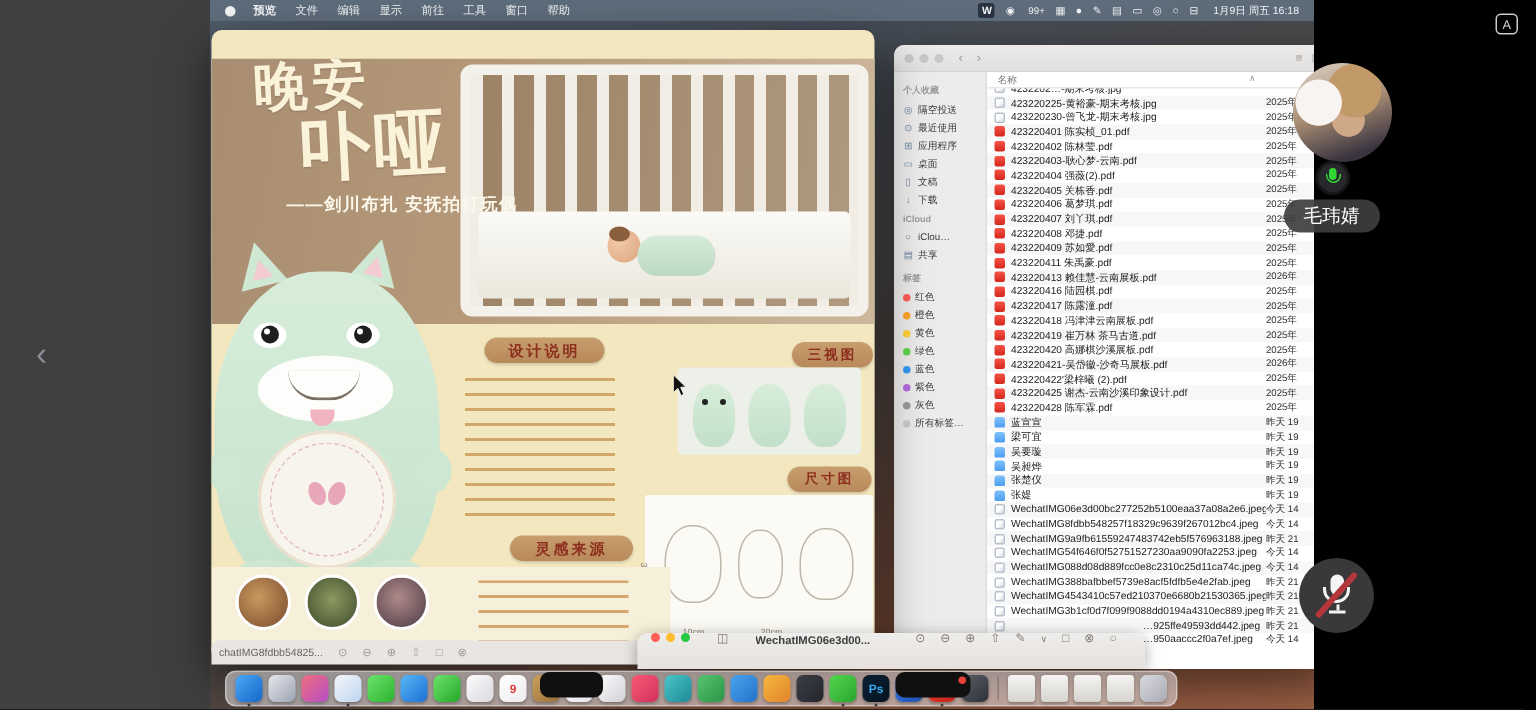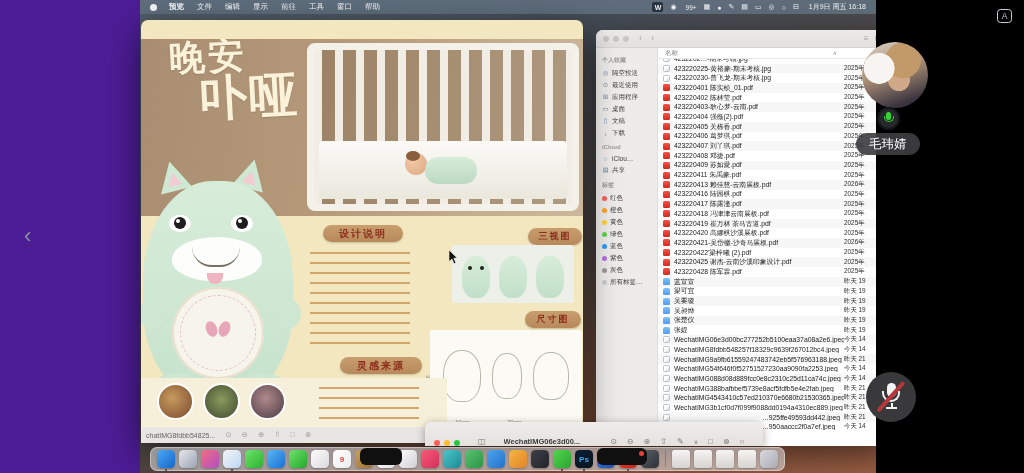--- a/index.html
+++ b/index.html
@@ -1,18 +1,18 @@
 <!DOCTYPE html>
 <html><head>
 <meta charset="utf-8">
 <style>
 *{box-sizing:border-box;margin:0;padding:0}
 html,body{background:#000}
 body{font-family:"Liberation Sans","DejaVu Sans",sans-serif}
-#stage{position:relative;width:1024px;height:473px;background:#4c1d95;overflow:hidden}
+#stage{position:relative;width:1024px;height:473px;background:#404040;overflow:hidden}
 
 
 .screen{position:absolute;left:140px;top:0;width:736px;height:473px;
 background:linear-gradient(155deg,#505d6b 0%,#454c56 28%,#4c4542 55%,#7c4c38 78%,#9a5f44 100%)}
 
 
 .menubar{position:absolute;left:140px;top:0;width:736px;height:14px;background:rgba(96,110,125,.94);
 display:flex;align-items:center;padding:0 10px;color:#f2f4f6;font-size:7.5px;z-index:5}
 .apple{width:7px;height:7px;background:#f2f4f6;border-radius:50% 50% 45% 45%;margin-right:12px;flex:none}
 .menus{display:flex;align-items:center}
@@ -127,21 +127,21 @@
 .bcirc{position:absolute;top:5px;width:37px;height:37px;border-radius:50%;border:2px solid #fff}
 #bc1{left:16px;background:radial-gradient(circle at 40% 40%,#c79a5e,#7a4a2e)}
 #bc2{left:62px;background:radial-gradient(circle at 50% 45%,#8a9a5e,#3f4a2e)}
 #bc3{left:108px;background:radial-gradient(circle at 45% 40%,#b08a8a,#4a3a44)}
 
 
 .bar2{position:absolute;left:141px;top:427px;width:287px;height:16px;background:#e8e5e2;border-radius:5px 5px 0 0;
 display:flex;align-items:center;padding:0 5px;font-size:7px;color:#666;z-index:20;gap:10px}
 .bar2 .gi{font-size:7.5px}
 .bar3{position:absolute;left:425px;top:422px;width:338px;height:24px;background:linear-gradient(#efedeb,#e4e1de);
-border-radius:7px 7px 0 0;display:flex;align-items:flex-end;padding:0 9px;gap:18px;box-shadow:0 2px 10px rgba(0,0,0,.35);z-index:25}
+border-radius:7px 7px 0 0;display:flex;align-items:flex-start;padding:0 9px;gap:18px;box-shadow:0 2px 10px rgba(0,0,0,.35);z-index:25}
 .bar3 .p-title{color:#3e3e3e;font-weight:700;max-width:96px}
 .bar3 .gi{color:#7d7a76}
 
 
 .dock{position:absolute;left:150px;top:447px;height:24px;display:flex;align-items:center;gap:4px;padding:0 6px;
 background:rgba(245,245,250,.5);border:0.5px solid rgba(255,255,255,.4);border-radius:7px;z-index:30}
 .dicon{width:18px;height:18px;border-radius:4.5px;flex:none;display:flex;align-items:center;justify-content:center;
 font-size:8px;font-weight:700;position:relative;box-shadow:0 1px 2px rgba(0,0,0,.25);color:#fff}
 .dicon.running::after{content:"";position:absolute;bottom:-3px;left:7.5px;width:2.5px;height:2.5px;border-radius:50%;background:#3a3a3a}
 .dicon.thumb{border-radius:2.5px;background:linear-gradient(#f5f4f2,#d6d4d0)}
@@ -507,20 +507,21 @@
     <div class="poster">
       <div class="photoband">
         <div class="crib">
           <div class="mattress">
             <div class="baby-head"></div>
             <div class="baby-body"></div>
           </div>
         </div>
         <div class="ptitle1">晚安</div>
         <div class="ptitle2">卟哑</div>
+        <div class="psub">——剑川布扎 安抚拍打玩偶</div>
       </div>
 
       <div class="plush">
         <div class="ear l"></div>
         <div class="ear r"></div>
         <div class="pbody">
           <span class="eyepatch ep-l"></span>
           <span class="eyepatch ep-r"></span>
           <span class="eye l"></span>
           <span class="eye r"></span>

